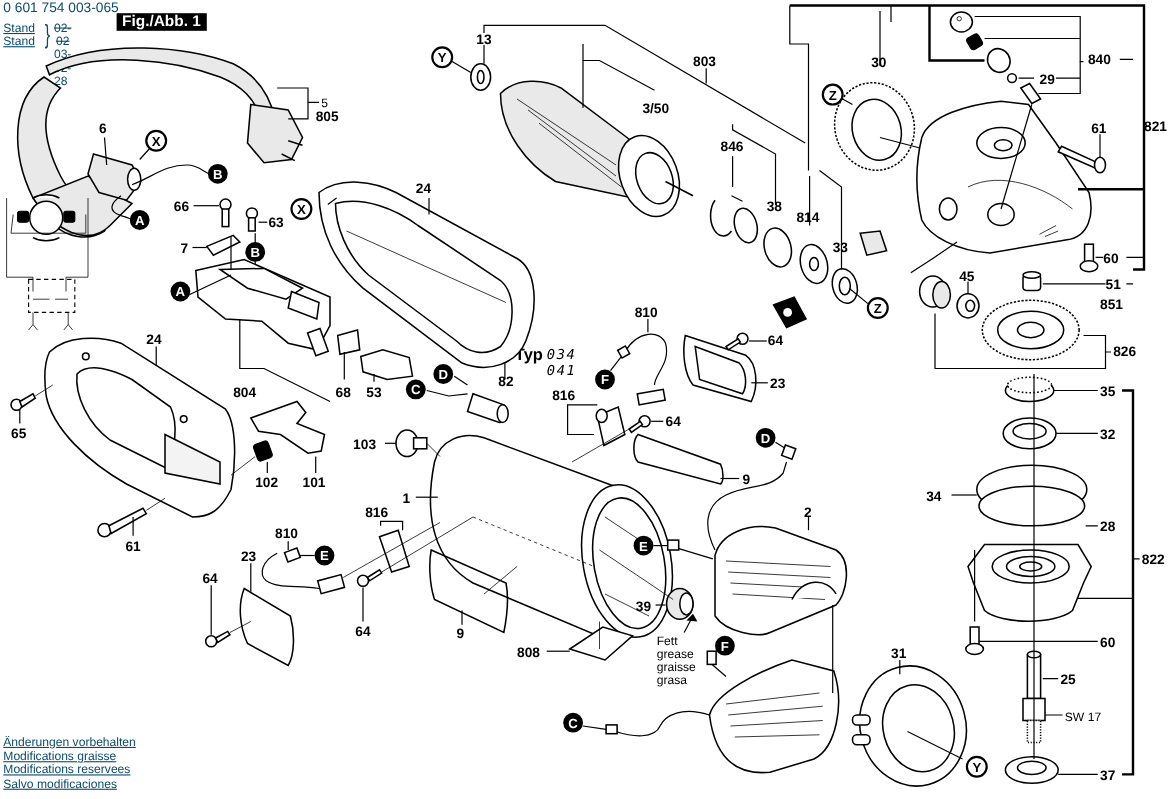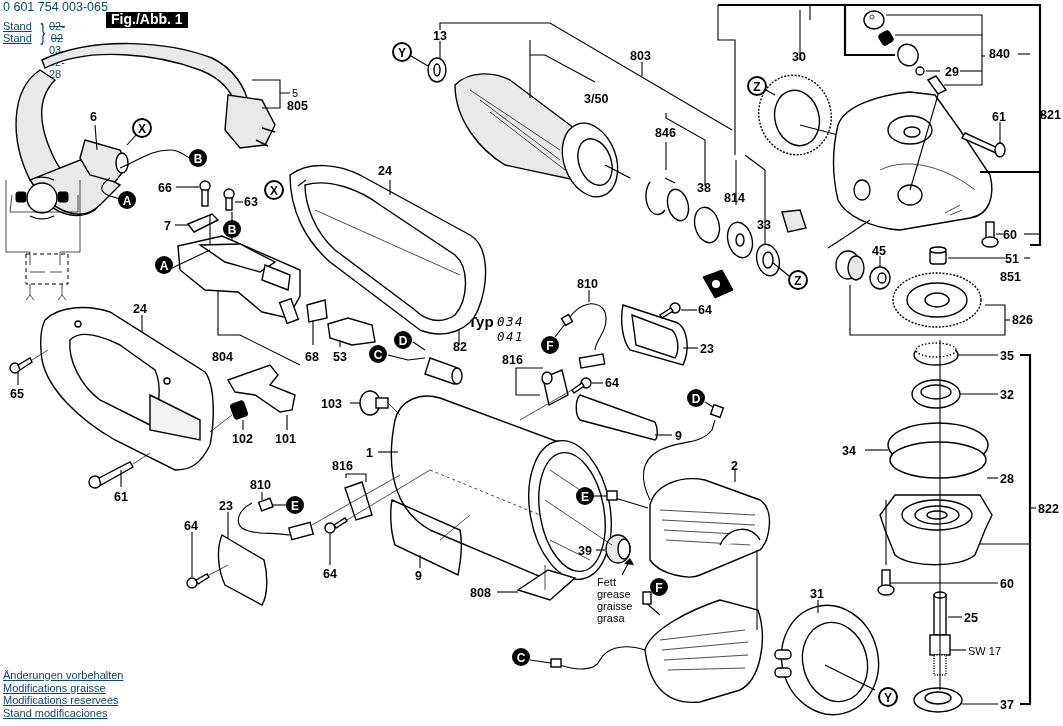--- a/index.html
+++ b/index.html
@@ -41,21 +41,21 @@
     <div id="stand-old">02-02</div>
     <div>03-02-28</div>
   </div>
 </div>
 <div class="hdr" id="fig-label">Fig./Abb. 1</div>
 
 <div class="hdr" id="footer">
   <div>Änderungen vorbehalten</div>
   <div>Modifications graisse</div>
   <div>Modifications reservees</div>
-  <div>Stand modificaciones</div>
+  <div>Salvo modificaciones</div>
 </div>
 
 <svg id="diagram" viewBox="0 0 1063 726" xmlns="http://www.w3.org/2000/svg">
 
   <g>
     <path class="part-g" d="M40,70 C10,90 10,140 30,180 L50,205 C60,215 80,220 95,210 L100,200 C85,190 65,180 55,160 C40,130 35,100 55,80 Z"></path>
     <path class="part-g" d="M45,68 C90,45 160,55 200,70 C220,78 232,90 238,110 L250,108 C245,85 232,68 212,58 C170,42 95,35 42,60 Z"></path>
     <path class="part-g" d="M30,180 C50,210 80,225 100,205 L120,185 C100,175 90,165 80,160 Z"></path>
   </g>
   <g>

